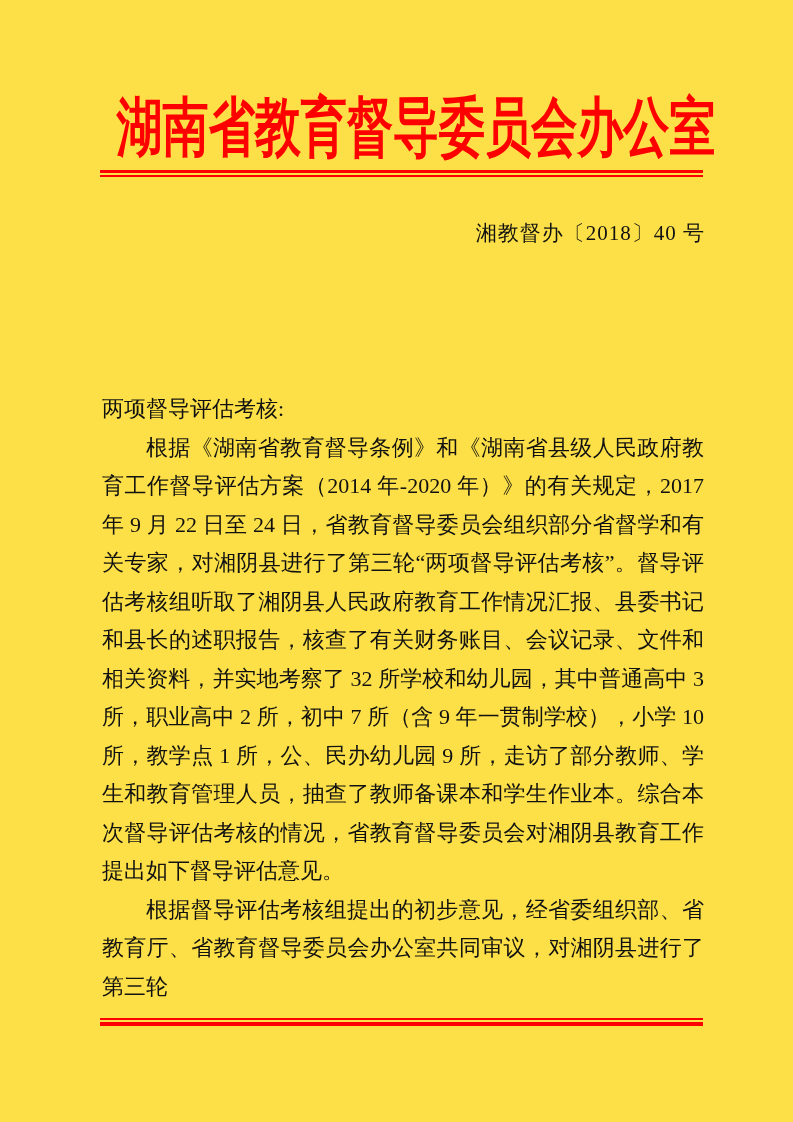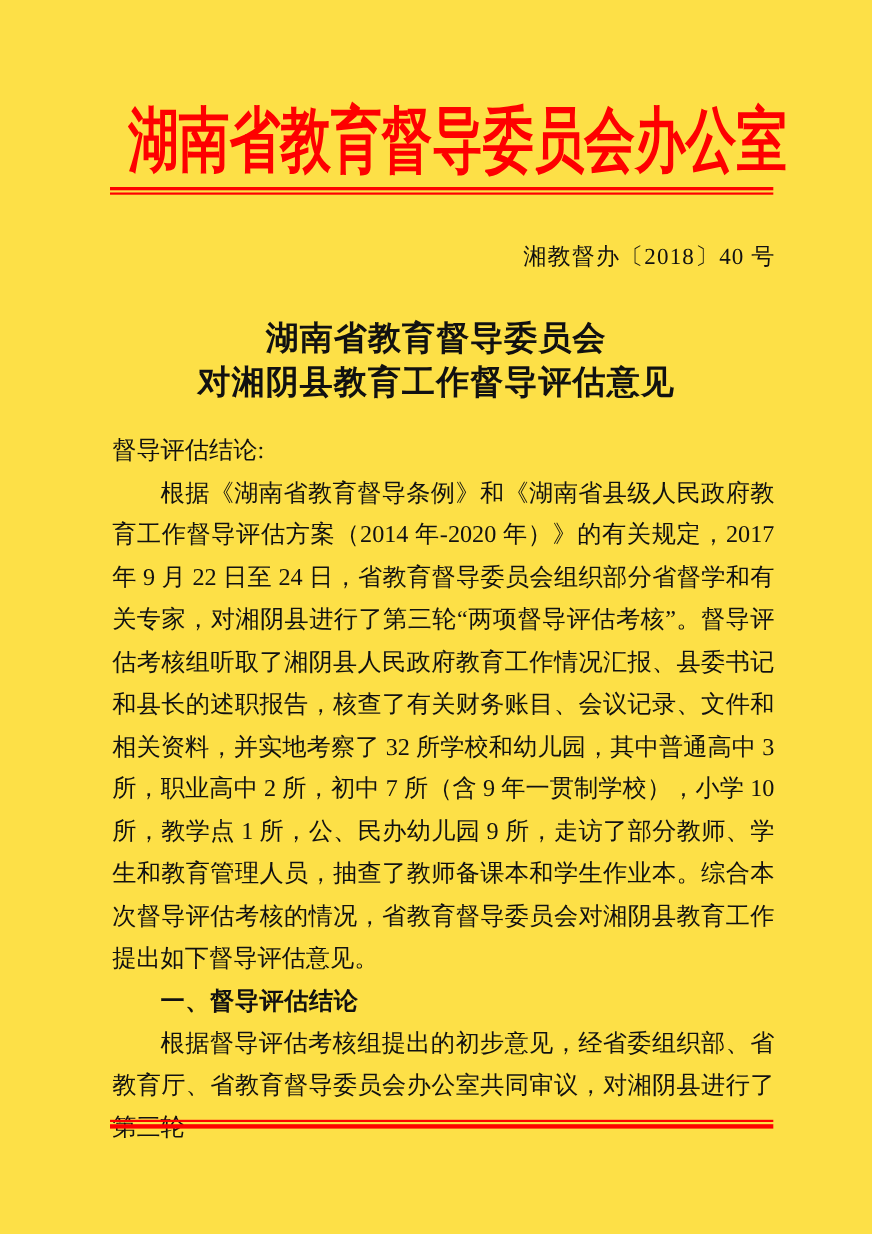--- a/index.html
+++ b/index.html
@@ -109,27 +109,22 @@
 <div class="page">
 
   <div class="agency-header">
     <span class="squeeze">湖南省教育督导委员会办公室</span>
   </div>
 
   <div class="rule-top"></div>
 
   <div class="doc-number">湘教督办〔2018〕40 号</div>
 
-  <div class="doc-title">
-    <div>湖南省教育督导委员会</div>
-    <div>对湘阴县教育工作督导评估意见</div>
-  </div>
 
   <div class="body-text">
-    <p>督导评估结论:</p>
+    <p>两项督导评估考核:</p>
     <p class="indent">根据《湖南省教育督导条例》和《湖南省县级人民政府教育工作督导评估方案（2014 年-2020 年）》的有关规定，2017 年 9 月 22 日至 24 日，省教育督导委员会组织部分省督学和有关专家，对湘阴县进行了第三轮“两项督导评估考核”。督导评估考核组听取了湘阴县人民政府教育工作情况汇报、县委书记和县长的述职报告，核查了有关财务账目、会议记录、文件和相关资料，并实地考察了 32 所学校和幼儿园，其中普通高中 3 所，职业高中 2 所，初中 7 所（含 9 年一贯制学校），小学 10 所，教学点 1 所，公、民办幼儿园 9 所，走访了部分教师、学生和教育管理人员，抽查了教师备课本和学生作业本。综合本次督导评估考核的情况，省教育督导委员会对湘阴县教育工作提出如下督导评估意见。</p>
-    <p class="section-heading">一、督导评估结论</p>
     <p class="indent">根据督导评估考核组提出的初步意见，经省委组织部、省教育厅、省教育督导委员会办公室共同审议，对湘阴县进行了第三轮</p>
   </div>
 
   <div class="rule-bottom"></div>
 
 </div>
 
 </body></html>

